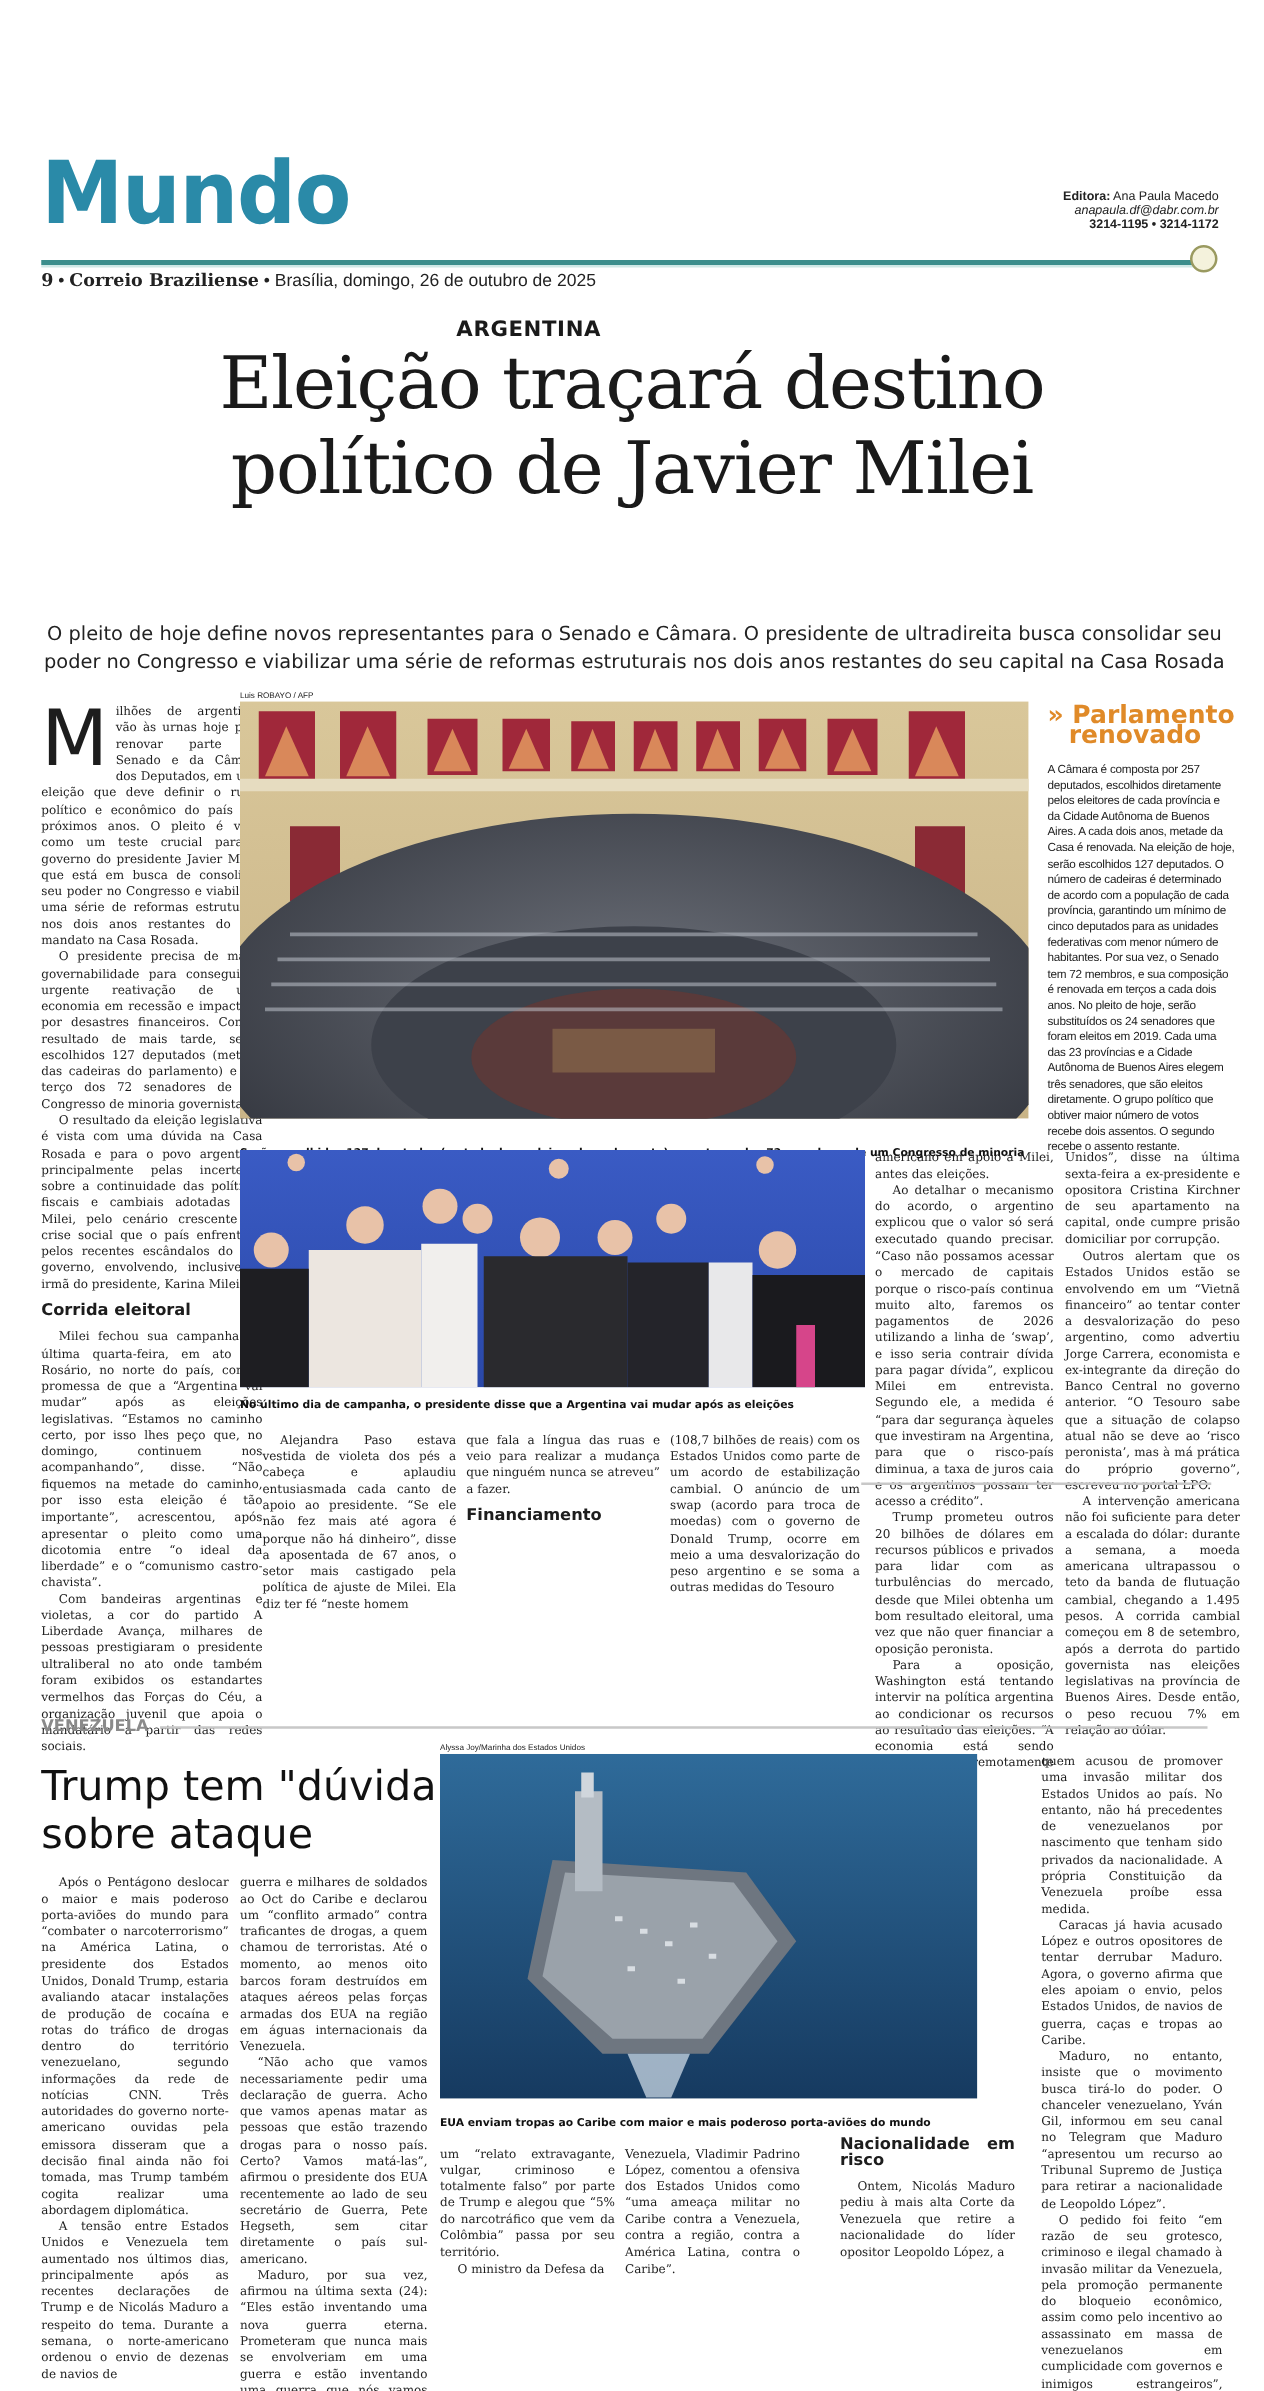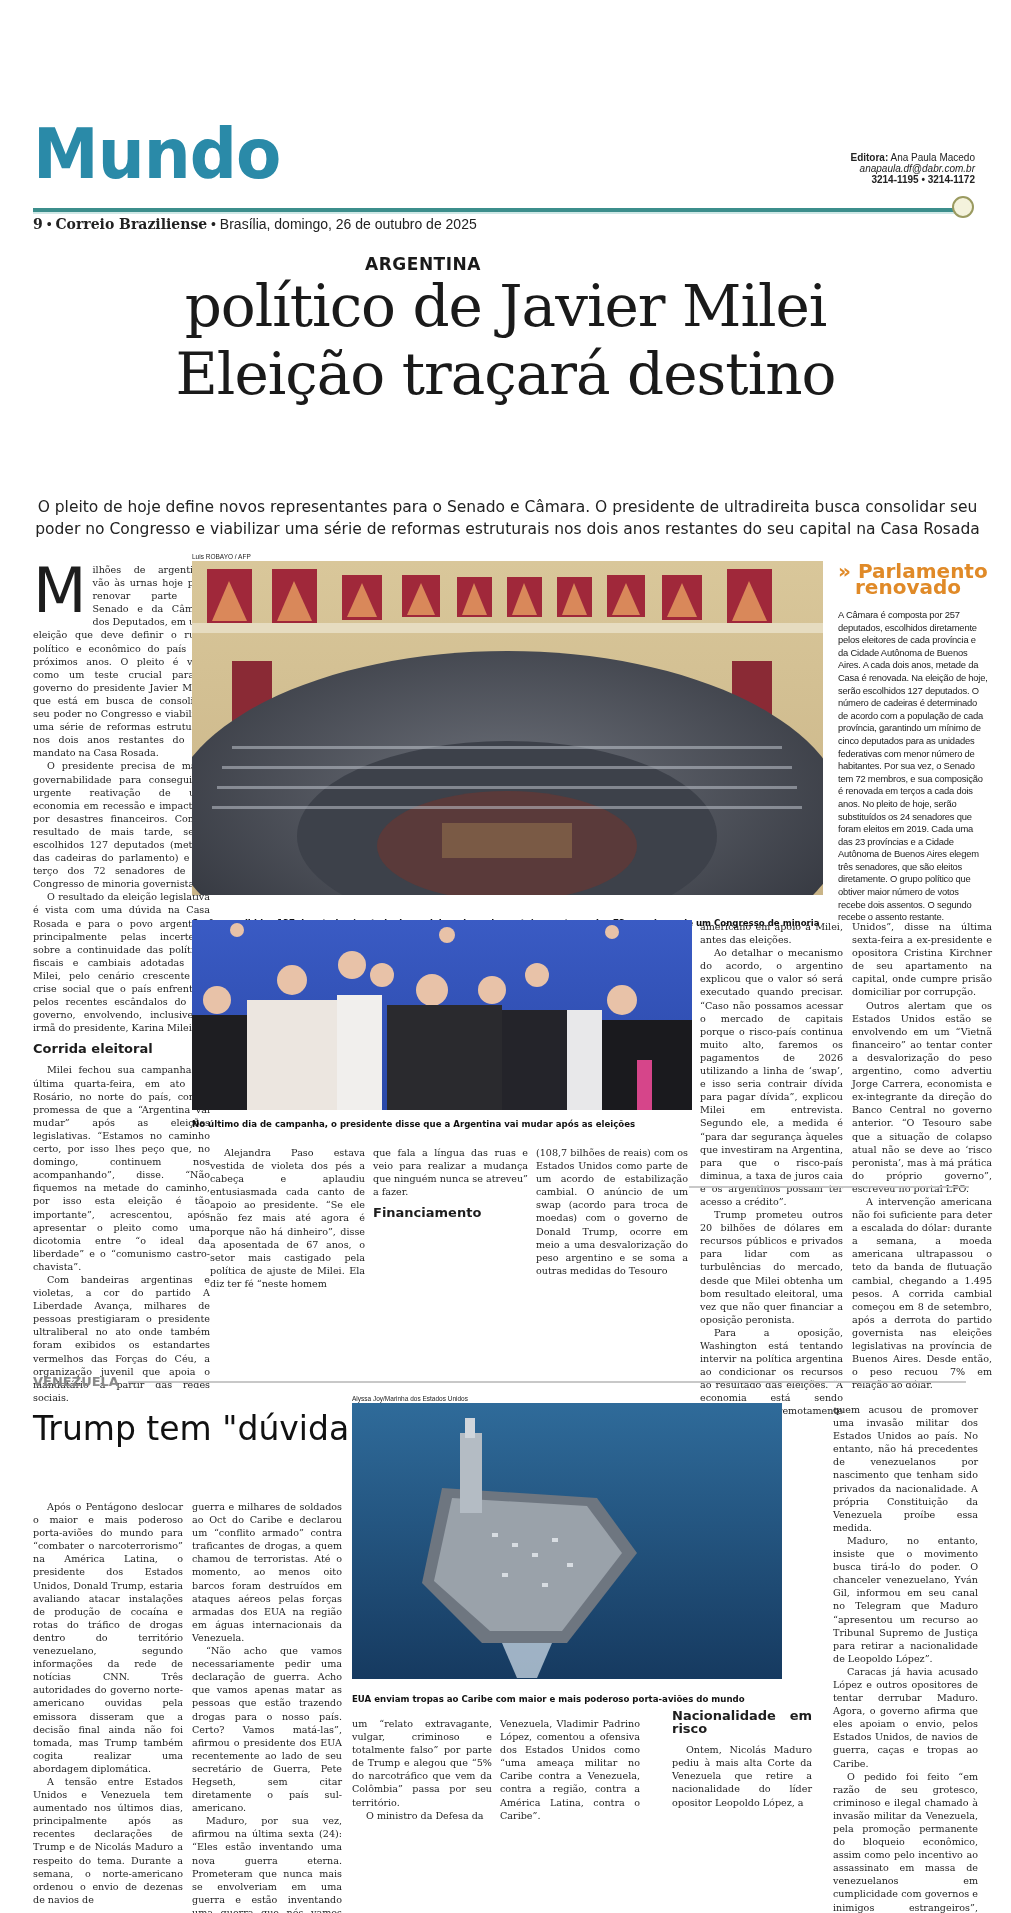--- a/index.html
+++ b/index.html
@@ -45,22 +45,22 @@
   <span>Brasília, domingo, 26 de outubro de 2025</span>
 </div>
 <div class="abs editor">
   <div><b>Editora:</b> <span>Ana Paula Macedo</span></div>
   <div class="email">anapaula.df@dabr.com.br</div>
   <div class="phones">3214-1195 • 3214-1172</div>
 </div>
 
 <div class="abs kicker">ARGENTINA</div>
 <div class="abs headline">
+  <div>Eleição traçará destino</div>
   <div>político de Javier Milei</div>
-  <div>Eleição traçará destino</div>
 </div>
 <div class="abs subhead">O pleito de hoje define novos representantes para o Senado e Câmara. O presidente de ultradireita busca consolidar seu poder no Congresso e viabilizar uma série de reformas estruturais nos dois anos restantes do seu capital na Casa Rosada</div>
 
 <div class="abs col" style="left:33px; top:563px; width:177px;">
   <p class="noindent"><span class="dropcap">M</span><span>ilhões de argentinos vão às urnas hoje para renovar parte do Senado e da Câmara dos Deputados, em uma eleição que deve definir o rumo político e econômico do país nos próximos anos. O pleito é visto como um teste crucial para o governo do presidente Javier Milei, que está em busca de consolidar seu poder no Congresso e viabilizar uma série de reformas estruturais nos dois anos restantes do seu mandato na Casa Rosada.</span></p>
   <p>O presidente precisa de maior governabilidade para conseguir a urgente reativação de uma economia em recessão e impactada por desastres financeiros. Com o resultado de mais tarde, serão escolhidos 127 deputados (metade das cadeiras do parlamento) e um terço dos 72 senadores de um Congresso de minoria governista.</p>
   <p>O resultado da eleição legislativa é vista com uma dúvida na Casa Rosada e para o povo argentino, principalmente pelas incertezas sobre a continuidade das políticas fiscais e cambiais adotadas por Milei, pelo cenário crescente de crise social que o país enfrenta e pelos recentes escândalos do seu governo, envolvendo, inclusive, a irmã do presidente, Karina Milei.</p>
   <div class="section-h">Corrida eleitoral</div>
   <p>Milei fechou sua campanha na última quarta-feira, em ato em Rosário, no norte do país, com a promessa de que a “Argentina vai mudar” após as eleições legislativas. “Estamos no caminho certo, por isso lhes peço que, no domingo, continuem nos acompanhando”, disse. “Não fiquemos na metade do caminho, por isso esta eleição é tão importante”, acrescentou, após apresentar o pleito como uma dicotomia entre “o ideal da liberdade” e o “comunismo castro-chavista”.</p>
   <p>Com bandeiras argentinas e violetas, a cor do partido A Liberdade Avança, milhares de pessoas prestigiaram o presidente ultraliberal no ato onde também foram exibidos os estandartes vermelhos das Forças do Céu, a organização juvenil que apoia o mandatário a partir das redes sociais.</p>
@@ -187,20 +187,21 @@
   <p>Outros alertam que os Estados Unidos estão se envolvendo em um “Vietnã financeiro” ao tentar conter a desvalorização do peso argentino, como advertiu Jorge Carrera, economista e ex-integrante da direção do Banco Central no governo anterior. “O Tesouro sabe que a situação de colapso atual não se deve ao ‘risco peronista’, mas à má prática do próprio governo”, escreveu no portal LPO.</p>
   <p>A intervenção americana não foi suficiente para deter a escalada do dólar: durante a semana, a moeda americana ultrapassou o teto da banda de flutuação cambial, chegando a 1.495 pesos. A corrida cambial começou em 8 de setembro, após a derrota do partido governista nas eleições legislativas na província de Buenos Aires. Desde então, o peso recuou 7% em relação ao dólar.</p>
 </div>
 
 <div class="abs divider-h"></div>
 
 <div class="abs venez-label">VENEZUELA</div>
 <div class="abs venez-line"></div>
 <div class="abs venez-head">
   <div>Trump tem "dúvida"</div>
+  <div>sobre ataque</div>
 </div>
 
 <div class="abs col" style="left:33px; top:1500px; width:150px;">
   <p>Após o Pentágono deslocar o maior e mais poderoso porta-aviões do mundo para “combater o narcoterrorismo” na América Latina, o presidente dos Estados Unidos, Donald Trump, estaria avaliando atacar instalações de produção de cocaína e rotas do tráfico de drogas dentro do território venezuelano, segundo informações da rede de notícias CNN. Três autoridades do governo norte-americano ouvidas pela emissora disseram que a decisão final ainda não foi tomada, mas Trump também cogita realizar uma abordagem diplomática.</p>
   <p>A tensão entre Estados Unidos e Venezuela tem aumentado nos últimos dias, principalmente após as recentes declarações de Trump e de Nicolás Maduro a respeito do tema. Durante a semana, o norte-americano ordenou o envio de dezenas de navios de</p>
 </div>
 <div class="abs col" style="left:192px; top:1500px; width:150px;">
   <p class="noindent">guerra e milhares de soldados ao Oct do Caribe e declarou um “conflito armado” contra traficantes de drogas, a quem chamou de terroristas. Até o momento, ao menos oito barcos foram destruídos em ataques aéreos pelas forças armadas dos EUA na região em águas internacionais da Venezuela.</p>
   <p>“Não acho que vamos necessariamente pedir uma declaração de guerra. Acho que vamos apenas matar as pessoas que estão trazendo drogas para o nosso país. Certo? Vamos matá-las”, afirmou o presidente dos EUA recentemente ao lado de seu secretário de Guerra, Pete Hegseth, sem citar diretamente o país sul-americano.</p>
   <p>Maduro, por sua vez, afirmou na última sexta (24): “Eles estão inventando uma nova guerra eterna. Prometeram que nunca mais se envolveriam em uma guerra e estão inventando uma guerra que nós vamos evitar”. Ele ainda citou</p>
@@ -240,16 +241,16 @@
 </div>
 <div class="abs col" style="left:500px; top:1717px; width:140px;">
   <p class="noindent">Venezuela, Vladimir Padrino López, comentou a ofensiva dos Estados Unidos como “uma ameaça militar no Caribe contra a Venezuela, contra a região, contra a América Latina, contra o Caribe”.</p>
 </div>
 <div class="abs col" style="left:672px; top:1709px; width:140px;">
   <div class="section-h" style="margin-top:0">Nacionalidade em risco</div>
   <p>Ontem, Nicolás Maduro pediu à mais alta Corte da Venezuela que retire a nacionalidade do líder opositor Leopoldo López, a</p>
 </div>
 <div class="abs col" style="left:833px; top:1403px; width:145px;">
   <p class="noindent">quem acusou de promover uma invasão militar dos Estados Unidos ao país. No entanto, não há precedentes de venezuelanos por nascimento que tenham sido privados da nacionalidade. A própria Constituição da Venezuela proíbe essa medida.</p>
+  <p>Caracas já havia acusado López e outros opositores de tentar derrubar Maduro. Agora, o governo afirma que eles apoiam o envio, pelos Estados Unidos, de navios de guerra, caças e tropas ao Caribe.</p>
   <p>Maduro, no entanto, insiste que o movimento busca tirá-lo do poder. O chanceler venezuelano, Yván Gil, informou em seu canal no Telegram que Maduro “apresentou um recurso ao Tribunal Supremo de Justiça para retirar a nacionalidade de Leopoldo López”.</p>
-  <p>Caracas já havia acusado López e outros opositores de tentar derrubar Maduro. Agora, o governo afirma que eles apoiam o envio, pelos Estados Unidos, de navios de guerra, caças e tropas ao Caribe.</p>
   <p>O pedido foi feito “em razão de seu grotesco, criminoso e ilegal chamado à invasão militar da Venezuela, pela promoção permanente do bloqueio econômico, assim como pelo incentivo ao assassinato em massa de venezuelanos em cumplicidade com governos e inimigos estrangeiros”, acrescentou Gil.</p>
 </div>
 
 </body></html>

